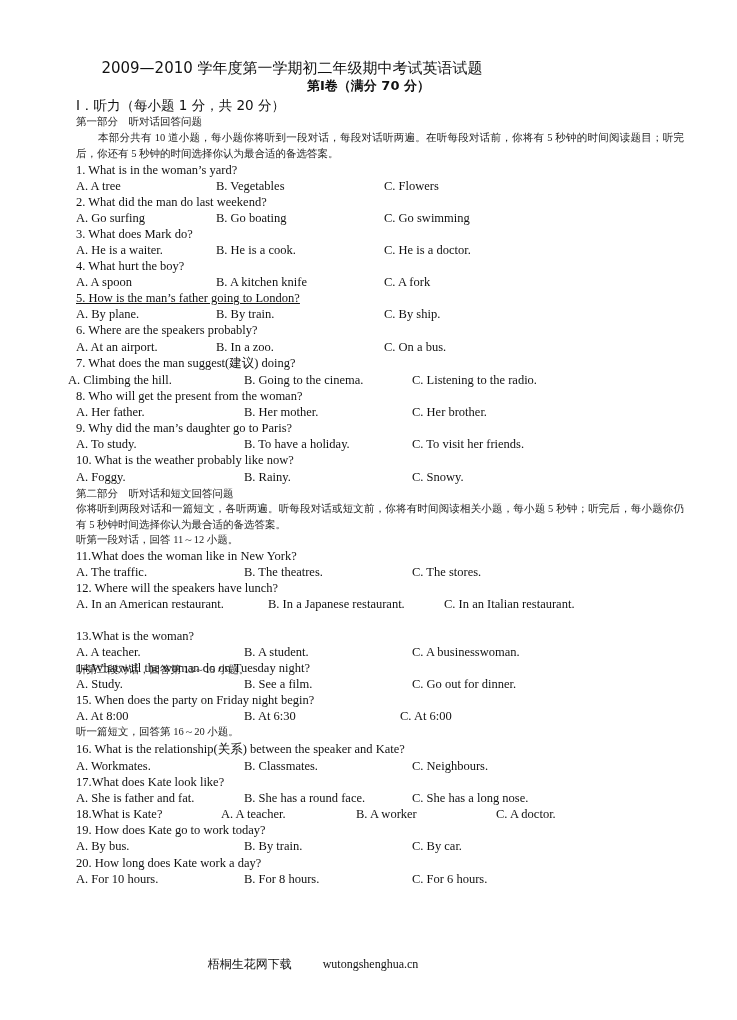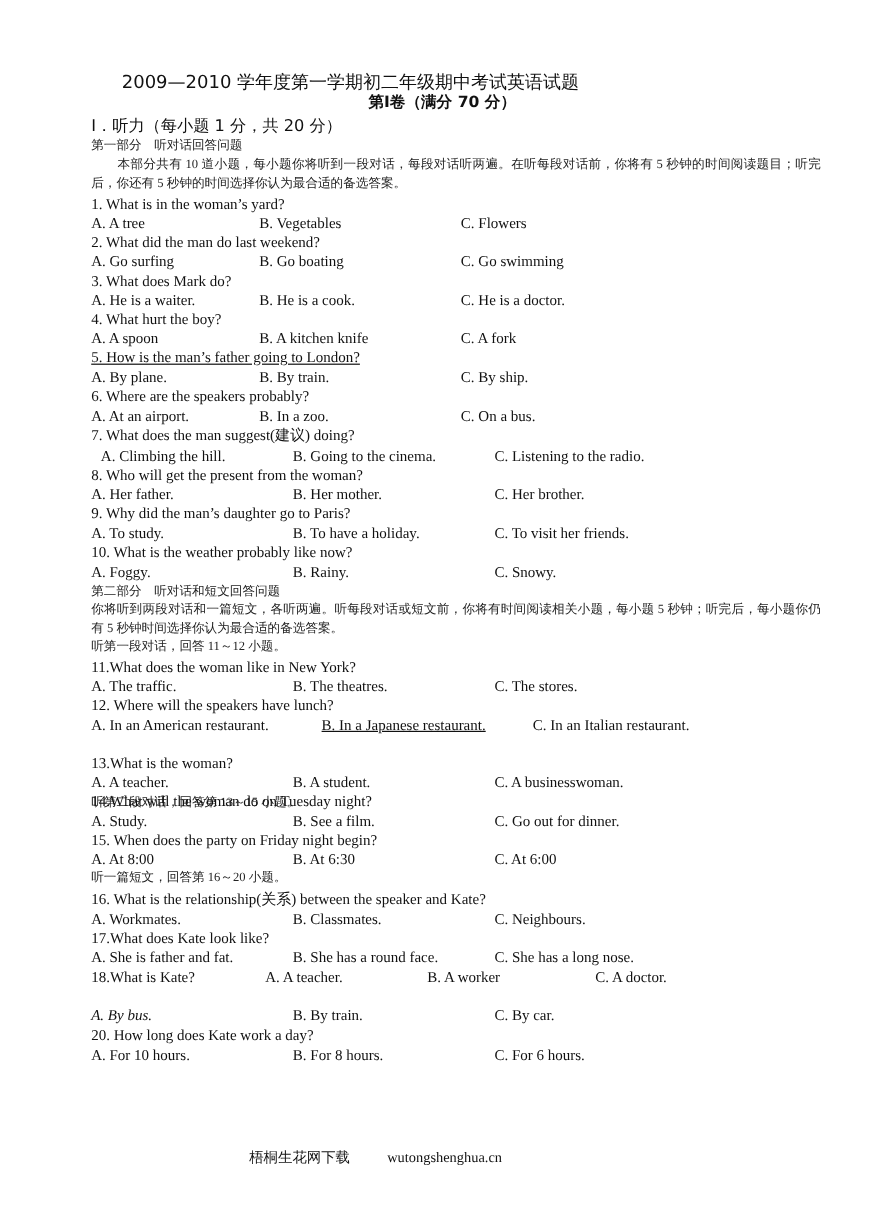--- a/index.html
+++ b/index.html
@@ -53,21 +53,21 @@
   <div class="opt serif" style="left:76px;top:306px;">A. By plane.</div>
   <div class="opt serif" style="left:216px;top:306px;">B. By train.</div>
   <div class="opt serif" style="left:384px;top:306px;">C. By ship.</div>
 
   <div class="line serif" style="top:322px;">6. Where are the speakers probably?</div>
   <div class="opt serif" style="left:76px;top:339px;">A. At an airport.</div>
   <div class="opt serif" style="left:216px;top:339px;">B. In a zoo.</div>
   <div class="opt serif" style="left:384px;top:339px;">C. On a bus.</div>
 
   <div class="line serif" style="top:355px;">7. What does the man suggest(建议) doing?</div>
-  <div class="opt serif" style="left:84px;top:372px;">A. Climbing the hill.</div>
+  <div class="opt serif" style="left:68px;top:372px;">A. Climbing the hill.</div>
   <div class="opt serif" style="left:244px;top:372px;">B. Going to the cinema.</div>
   <div class="opt serif" style="left:412px;top:372px;">C. Listening to the radio.</div>
 
   <div class="line serif" style="top:388px;">8. Who will get the present from the woman?</div>
   <div class="opt serif" style="left:76px;top:404px;">A. Her father.</div>
   <div class="opt serif" style="left:244px;top:404px;">B. Her mother.</div>
   <div class="opt serif" style="left:412px;top:404px;">C. Her brother.</div>
 
   <div class="line serif" style="top:420px;">9. Why did the man’s daughter go to Paris?</div>
   <div class="opt serif" style="left:76px;top:436px;">A. To study.</div>
@@ -83,58 +83,59 @@
   <div class="para serif" style="top:501px;">你将听到两段对话和一篇短文，各听两遍。听每段对话或短文前，你将有时间阅读相关小题，每小题 5 秒钟；听完后，每小题你仍有 5 秒钟时间选择你认为最合适的备选答案。</div>
   <div class="line serif cn" style="top:532px;">听第一段对话，回答 11～12 小题。</div>
 
   <div class="line serif" style="top:548px;">11.What does the woman like in New York?</div>
   <div class="opt serif" style="left:76px;top:564px;">A. The traffic.</div>
   <div class="opt serif" style="left:244px;top:564px;">B. The theatres.</div>
   <div class="opt serif" style="left:412px;top:564px;">C. The stores.</div>
 
   <div class="line serif" style="top:580px;">12. Where will the speakers have lunch?</div>
   <div class="opt serif" style="left:76px;top:596px;">A. In an American restaurant.</div>
-  <div class="opt serif" style="left:268px;top:596px;text-decoration:underline;">B. In a Japanese restaurant.</div>
+  <div class="opt serif" style="left:268px;top:596px;">B. In a Japanese restaurant.</div>
   <div class="opt serif" style="left:444px;top:596px;">C. In an Italian restaurant.</div>
 
   <div class="line serif cn" style="top:642px;margin-top:20px;">听第二段对话，回答第 13～15 小题。</div>
 
   <div class="line serif" style="top:628px;">13.What is the woman?</div>
   <div class="opt serif" style="left:76px;top:644px;">A. A teacher.</div>
   <div class="opt serif" style="left:244px;top:644px;">B. A student.</div>
   <div class="opt serif" style="left:412px;top:644px;">C. A businesswoman.</div>
 
   <div class="line serif" style="top:660px;">14.What will the woman do on Tuesday night?</div>
   <div class="opt serif" style="left:76px;top:676px;">A. Study.</div>
   <div class="opt serif" style="left:244px;top:676px;">B. See a film.</div>
   <div class="opt serif" style="left:412px;top:676px;">C. Go out for dinner.</div>
 
   <div class="line serif" style="top:692px;">15. When does the party on Friday night begin?</div>
   <div class="opt serif" style="left:76px;top:708px;">A. At 8:00</div>
   <div class="opt serif" style="left:244px;top:708px;">B. At 6:30</div>
-  <div class="opt serif" style="left:412px;top:708px;">C. At 6:00</div>
+  <div class="opt serif" style="left:400px;top:708px;">C. At 6:00</div>
 
   <div class="line serif cn" style="top:724px;">听一篇短文，回答第 16～20 小题。</div>
 
   <div class="line serif" style="top:741px;">16. What is the relationship(关系) between the speaker and Kate?</div>
   <div class="opt serif" style="left:76px;top:758px;">A. Workmates.</div>
   <div class="opt serif" style="left:244px;top:758px;">B. Classmates.</div>
   <div class="opt serif" style="left:412px;top:758px;">C. Neighbours.</div>
 
   <div class="line serif" style="top:774px;">17.What does Kate look like?</div>
   <div class="opt serif" style="left:76px;top:790px;">A. She is father and fat.</div>
   <div class="opt serif" style="left:244px;top:790px;">B. She has a round face.</div>
   <div class="opt serif" style="left:412px;top:790px;">C. She has a long nose.</div>
 
   <div class="line serif" style="top:806px;">18.What is Kate?</div>
   <div class="opt serif" style="left:221px;top:806px;">A. A teacher.</div>
   <div class="opt serif" style="left:356px;top:806px;">B. A worker</div>
   <div class="opt serif" style="left:496px;top:806px;">C. A doctor.</div>
 
-  <div class="opt serif" style="left:76px;top:838px;font-style:italic;">A. By bus.</div>
+  <div class="line serif" style="top:822px;">19. How does Kate go to work today?</div>
+  <div class="opt serif" style="left:76px;top:838px;">A. By bus.</div>
   <div class="opt serif" style="left:244px;top:838px;">B. By train.</div>
   <div class="opt serif" style="left:412px;top:838px;">C. By car.</div>
 
   <div class="line serif" style="top:855px;">20. How long does Kate work a day?</div>
   <div class="opt serif" style="left:76px;top:871px;">A. For 10 hours.</div>
   <div class="opt serif" style="left:244px;top:871px;">B. For 8 hours.</div>
   <div class="opt serif" style="left:412px;top:871px;">C. For 6 hours.</div>
 
   <div class="footer serif">
     <span>梧桐生花网下载</span>

